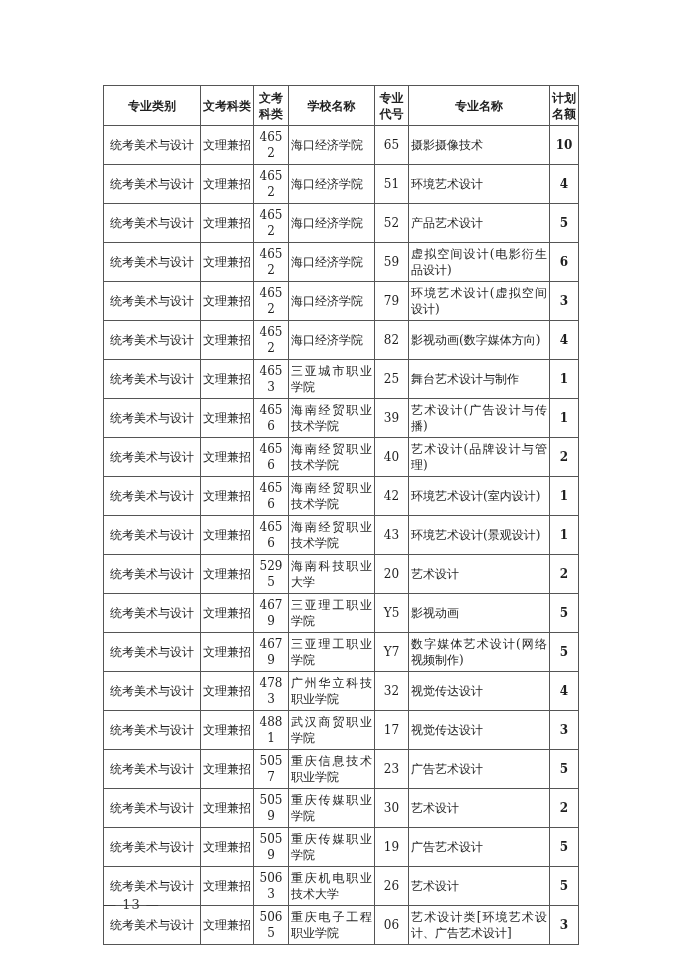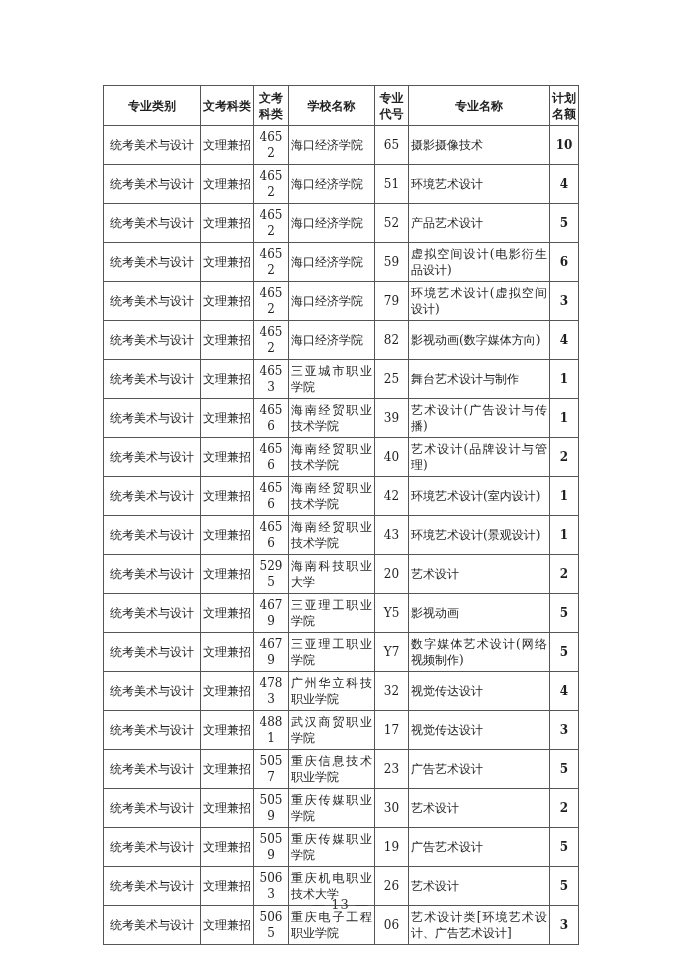--- a/index.html
+++ b/index.html
@@ -54,21 +54,21 @@
   }
   
   table.admission-table td.col-6 {
     font-weight: bold;
   }
   .page-number {
     position: absolute;
     left: 103px;
     top: 897px;
     width: 475px;
-    text-align: center;
+    text-align: left;
     font-size: 13px;
     letter-spacing: 1px;
     color: #3a3a3a;
   }
 </style>
 </head>
 <body>
 
 <div class="admission-table-wrap">
   <table class="admission-table">

